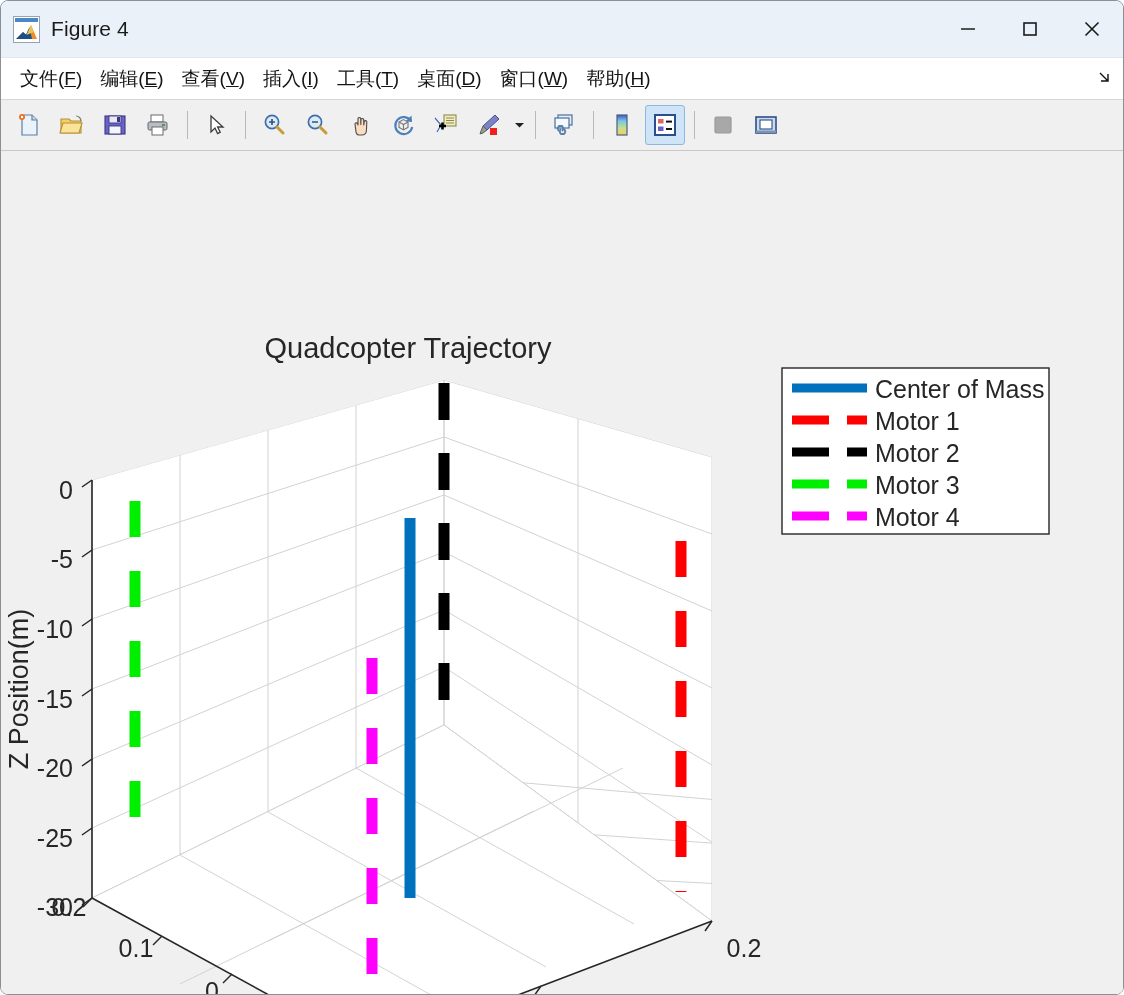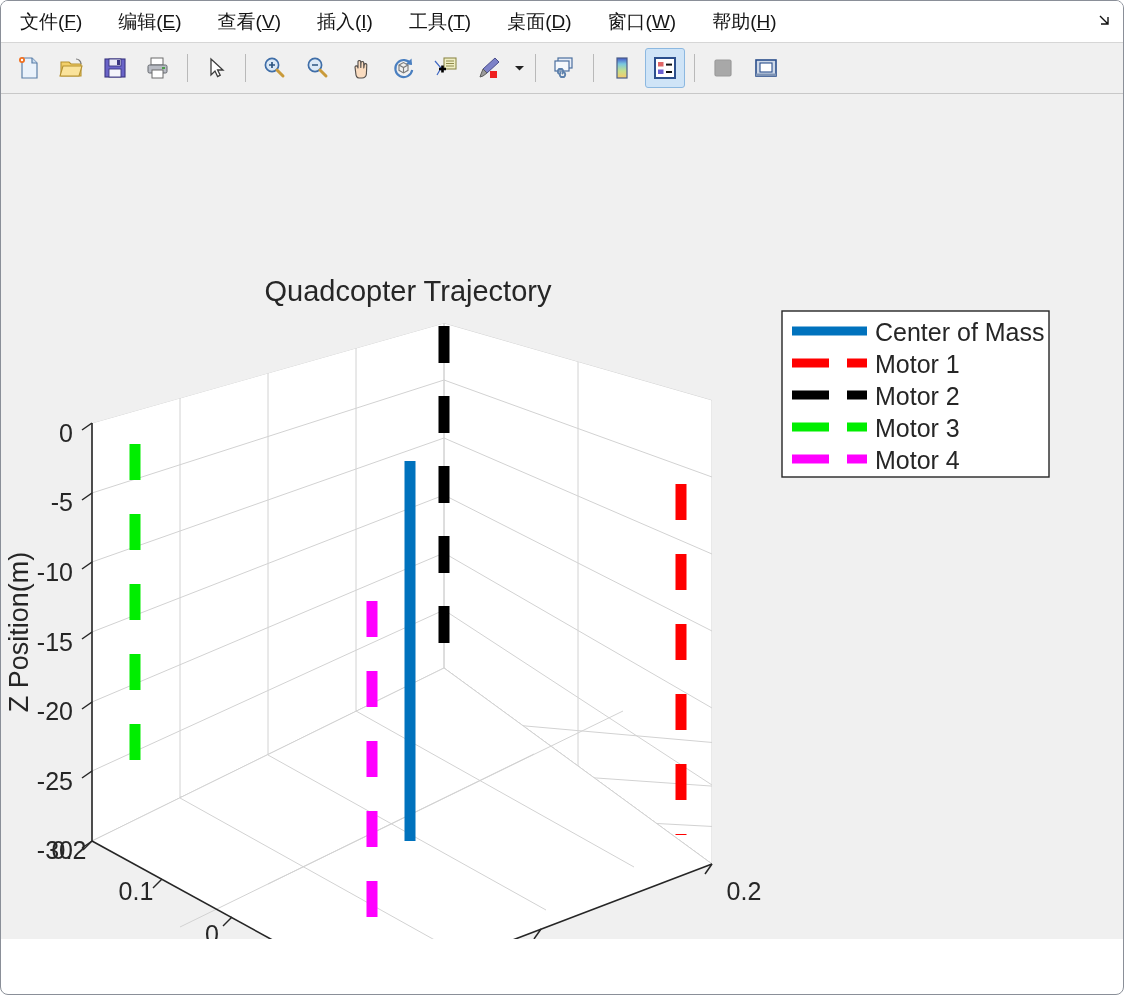--- a/index.html
+++ b/index.html
@@ -65,21 +65,20 @@
   .winbtn svg { display: block; }
   
   #menubar {
     position: relative;
     height: 41px;
     background: #ffffff;
     border-bottom: 1px solid #d6d6d6;
     display: flex;
     align-items: center;
     padding-left: 10px;
-    gap: 18px;
   }
   .menu-item {
     font-size: 19px;
     color: #141414;
     padding: 2px 9px;
     cursor: default;
     white-space: nowrap;
   }
   .menu-item u { text-decoration: underline; }
   #menu-overflow {
@@ -127,20 +126,49 @@
     background: #f0f0f0;
   }
   #figure-svg { display: block; }
   text { font-family: "Liberation Sans", sans-serif; fill: #262626; }
 </style>
 </head>
 <body>
 
 <div id="window">
 
+  <div id="titlebar">
+    <div id="app-icon">
+      <div class="bar"></div>
+      <svg width="23" height="20" viewBox="0 0 23 20">
+        <path d="M1 17 L8 10 L11.5 13 L16 3 L22 17 Z" fill="#f28c28"></path>
+        <path d="M1 17 L8 10 L11 12.5 L14.5 5 L17 17 Z" fill="#1a4f8a"></path>
+        <path d="M11.5 13 L16 3 L19 10 L14 12 Z" fill="#e8c44a"></path>
+      </svg>
+    </div>
+    <div id="title-text">Figure 4</div>
+    <div id="winbtns">
+      <div class="winbtn">
+        <svg width="22" height="22" viewBox="0 0 22 22">
+            <line x1="4" y1="11" x2="18" y2="11" stroke="#1b1b1b" stroke-width="1.6"></line>
+          </svg>
+      </div>
+      <div class="winbtn">
+        <svg width="22" height="22" viewBox="0 0 22 22">
+            <rect x="5" y="5" width="12" height="12" fill="none" stroke="#1b1b1b" stroke-width="1.6"></rect>
+          </svg>
+      </div>
+      <div class="winbtn">
+        <svg width="22" height="22" viewBox="0 0 22 22">
+            <line x1="4.5" y1="4.5" x2="17.5" y2="17.5" stroke="#1b1b1b" stroke-width="1.6"></line>
+            <line x1="17.5" y1="4.5" x2="4.5" y2="17.5" stroke="#1b1b1b" stroke-width="1.6"></line>
+          </svg>
+      </div>
+    </div>
+  </div>
 
   <div id="menubar">
     <div class="menu-item"><span>文件</span>(<u>F</u>)</div>
     <div class="menu-item"><span>编辑</span>(<u>E</u>)</div>
     <div class="menu-item"><span>查看</span>(<u>V</u>)</div>
     <div class="menu-item"><span>插入</span>(<u>I</u>)</div>
     <div class="menu-item"><span>工具</span>(<u>T</u>)</div>
     <div class="menu-item"><span>桌面</span>(<u>D</u>)</div>
     <div class="menu-item"><span>窗口</span>(<u>W</u>)</div>
     <div class="menu-item"><span>帮助</span>(<u>H</u>)</div>

